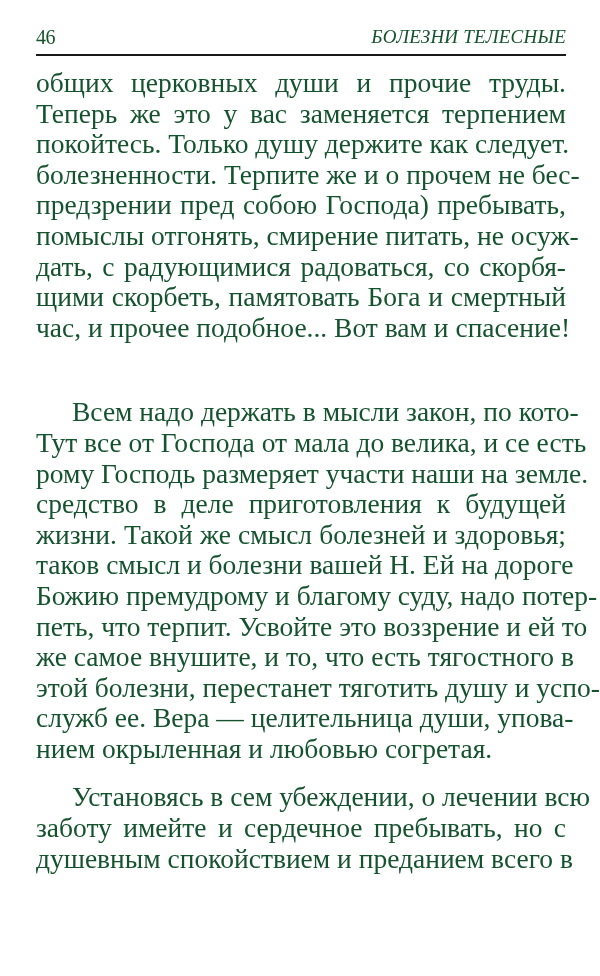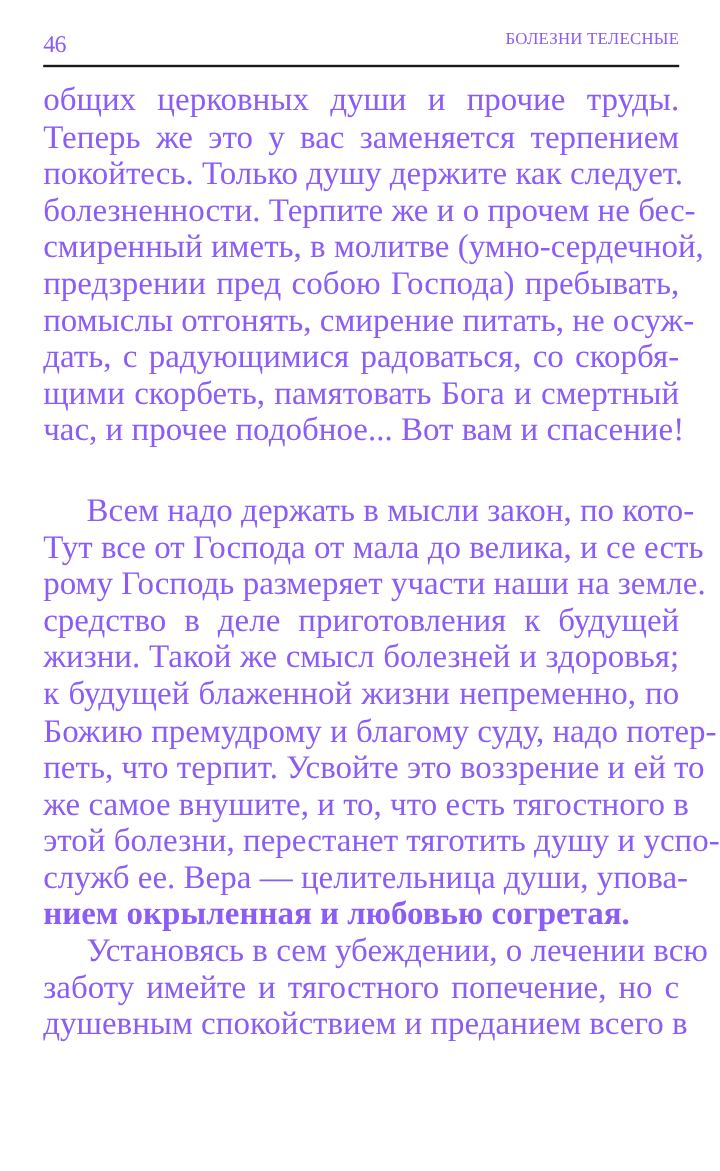--- a/index.html
+++ b/index.html
@@ -1,65 +1,64 @@
 <!DOCTYPE html>
 <html><head>
 <meta charset="utf-8">
 <style>
   html, body { margin: 0; padding: 0; background: #ffffff; }
   body { width: 600px; height: 976px; overflow: hidden; position: relative; }
-  .page { position: absolute; left: 0; top: 0; width: 600px; height: 976px; color: #8b5cf6; font-family: "Liberation Serif", serif; }
+  .page { position: absolute; left: 0; top: 0; width: 600px; height: 976px; color: #14532d; font-family: "Liberation Serif", serif; }
   .header { position: absolute; left: 36px; top: 24px; width: 530px; height: 30px; border-bottom: 2px solid #1a1a1a; }
   .header .pnum { position: absolute; left: 0; top: 2px; font-size: 20px; letter-spacing: -0.5px; }
-  .header .title { position: absolute; right: 0; top: 2px; font-size: 14px; letter-spacing: 0.2px; }
+  .header .title { position: absolute; right: 0; top: 2px; font-size: 19px; letter-spacing: 0.2px; font-style: italic; }
   .body { position: absolute; left: 36px; top: 68px; width: 530px; font-size: 27.5px; }
   .line { height: 30.6px; line-height: 30.6px; white-space: nowrap; text-align: justify; text-align-last: justify; }
-  .line.last { text-align-last: left; font-weight: bold; }
-  .line.indent { padding-left: 36px; }
+  .line.last { text-align-last: left; }
+  .line.indent { padding-left: 36px; margin-top: 18px; }
   .gap { height: 36px; }
 </style>
 </head>
 <body>
 
 <div class="page">
   <div class="header">
     <span class="pnum">46</span>
     <span class="title">БОЛЕЗНИ ТЕЛЕСНЫЕ</span>
   </div>
 
   <div class="body">
     <div>
       <div class="line">общих церковных души и прочие труды.</div>
       <div class="line">Теперь же это у вас заменяется терпением</div>
       <div class="line">покойтесь. Только душу держите как следует.</div>
       <div class="line">болезненности. Терпите же и о прочем не бес-</div>
-      <div class="line">смиренный иметь, в молитве (умно-сердечной,</div>
       <div class="line">предзрении пред собою Господа) пребывать,</div>
       <div class="line">помыслы отгонять, смирение питать, не осуж-</div>
       <div class="line">дать, с радующимися радоваться, со скорбя-</div>
       <div class="line">щими скорбеть, памятовать Бога и смертный</div>
       <div class="line">час, и прочее подобное... Вот вам и спасение!</div>
     </div>
 
     <div class="gap"></div>
 
     <div>
       <div class="line indent">Всем надо держать в мысли закон, по кото-</div>
       <div class="line">Тут все от Господа от мала до велика, и се есть</div>
       <div class="line">рому Господь размеряет участи наши на земле.</div>
       <div class="line">средство в деле приготовления к будущей</div>
       <div class="line">жизни. Такой же смысл болезней и здоровья;</div>
-      <div class="line">к будущей блаженной жизни непременно, по</div>
+      <div class="line">таков смысл и болезни вашей Н. Ей на дороге</div>
       <div class="line">Божию премудрому и благому суду, надо потер-</div>
       <div class="line">петь, что терпит. Усвойте это воззрение и ей то</div>
       <div class="line">же самое внушите, и то, что есть тягостного в</div>
       <div class="line">этой болезни, перестанет тяготить душу и успо-</div>
       <div class="line">служб ее. Вера — целительница души, упова-</div>
       <div class="line last">нием окрыленная и любовью согретая.</div>
     </div>
 
     <div>
       <div class="line indent">Установясь в сем убеждении, о лечении всю</div>
-      <div class="line">заботу имейте и тягостного попечение, но с</div>
+      <div class="line">заботу имейте и сердечное пребывать, но с</div>
       <div class="line">душевным спокойствием и преданием всего в</div>
     </div>
   </div>
 </div>
 
 </body></html>

